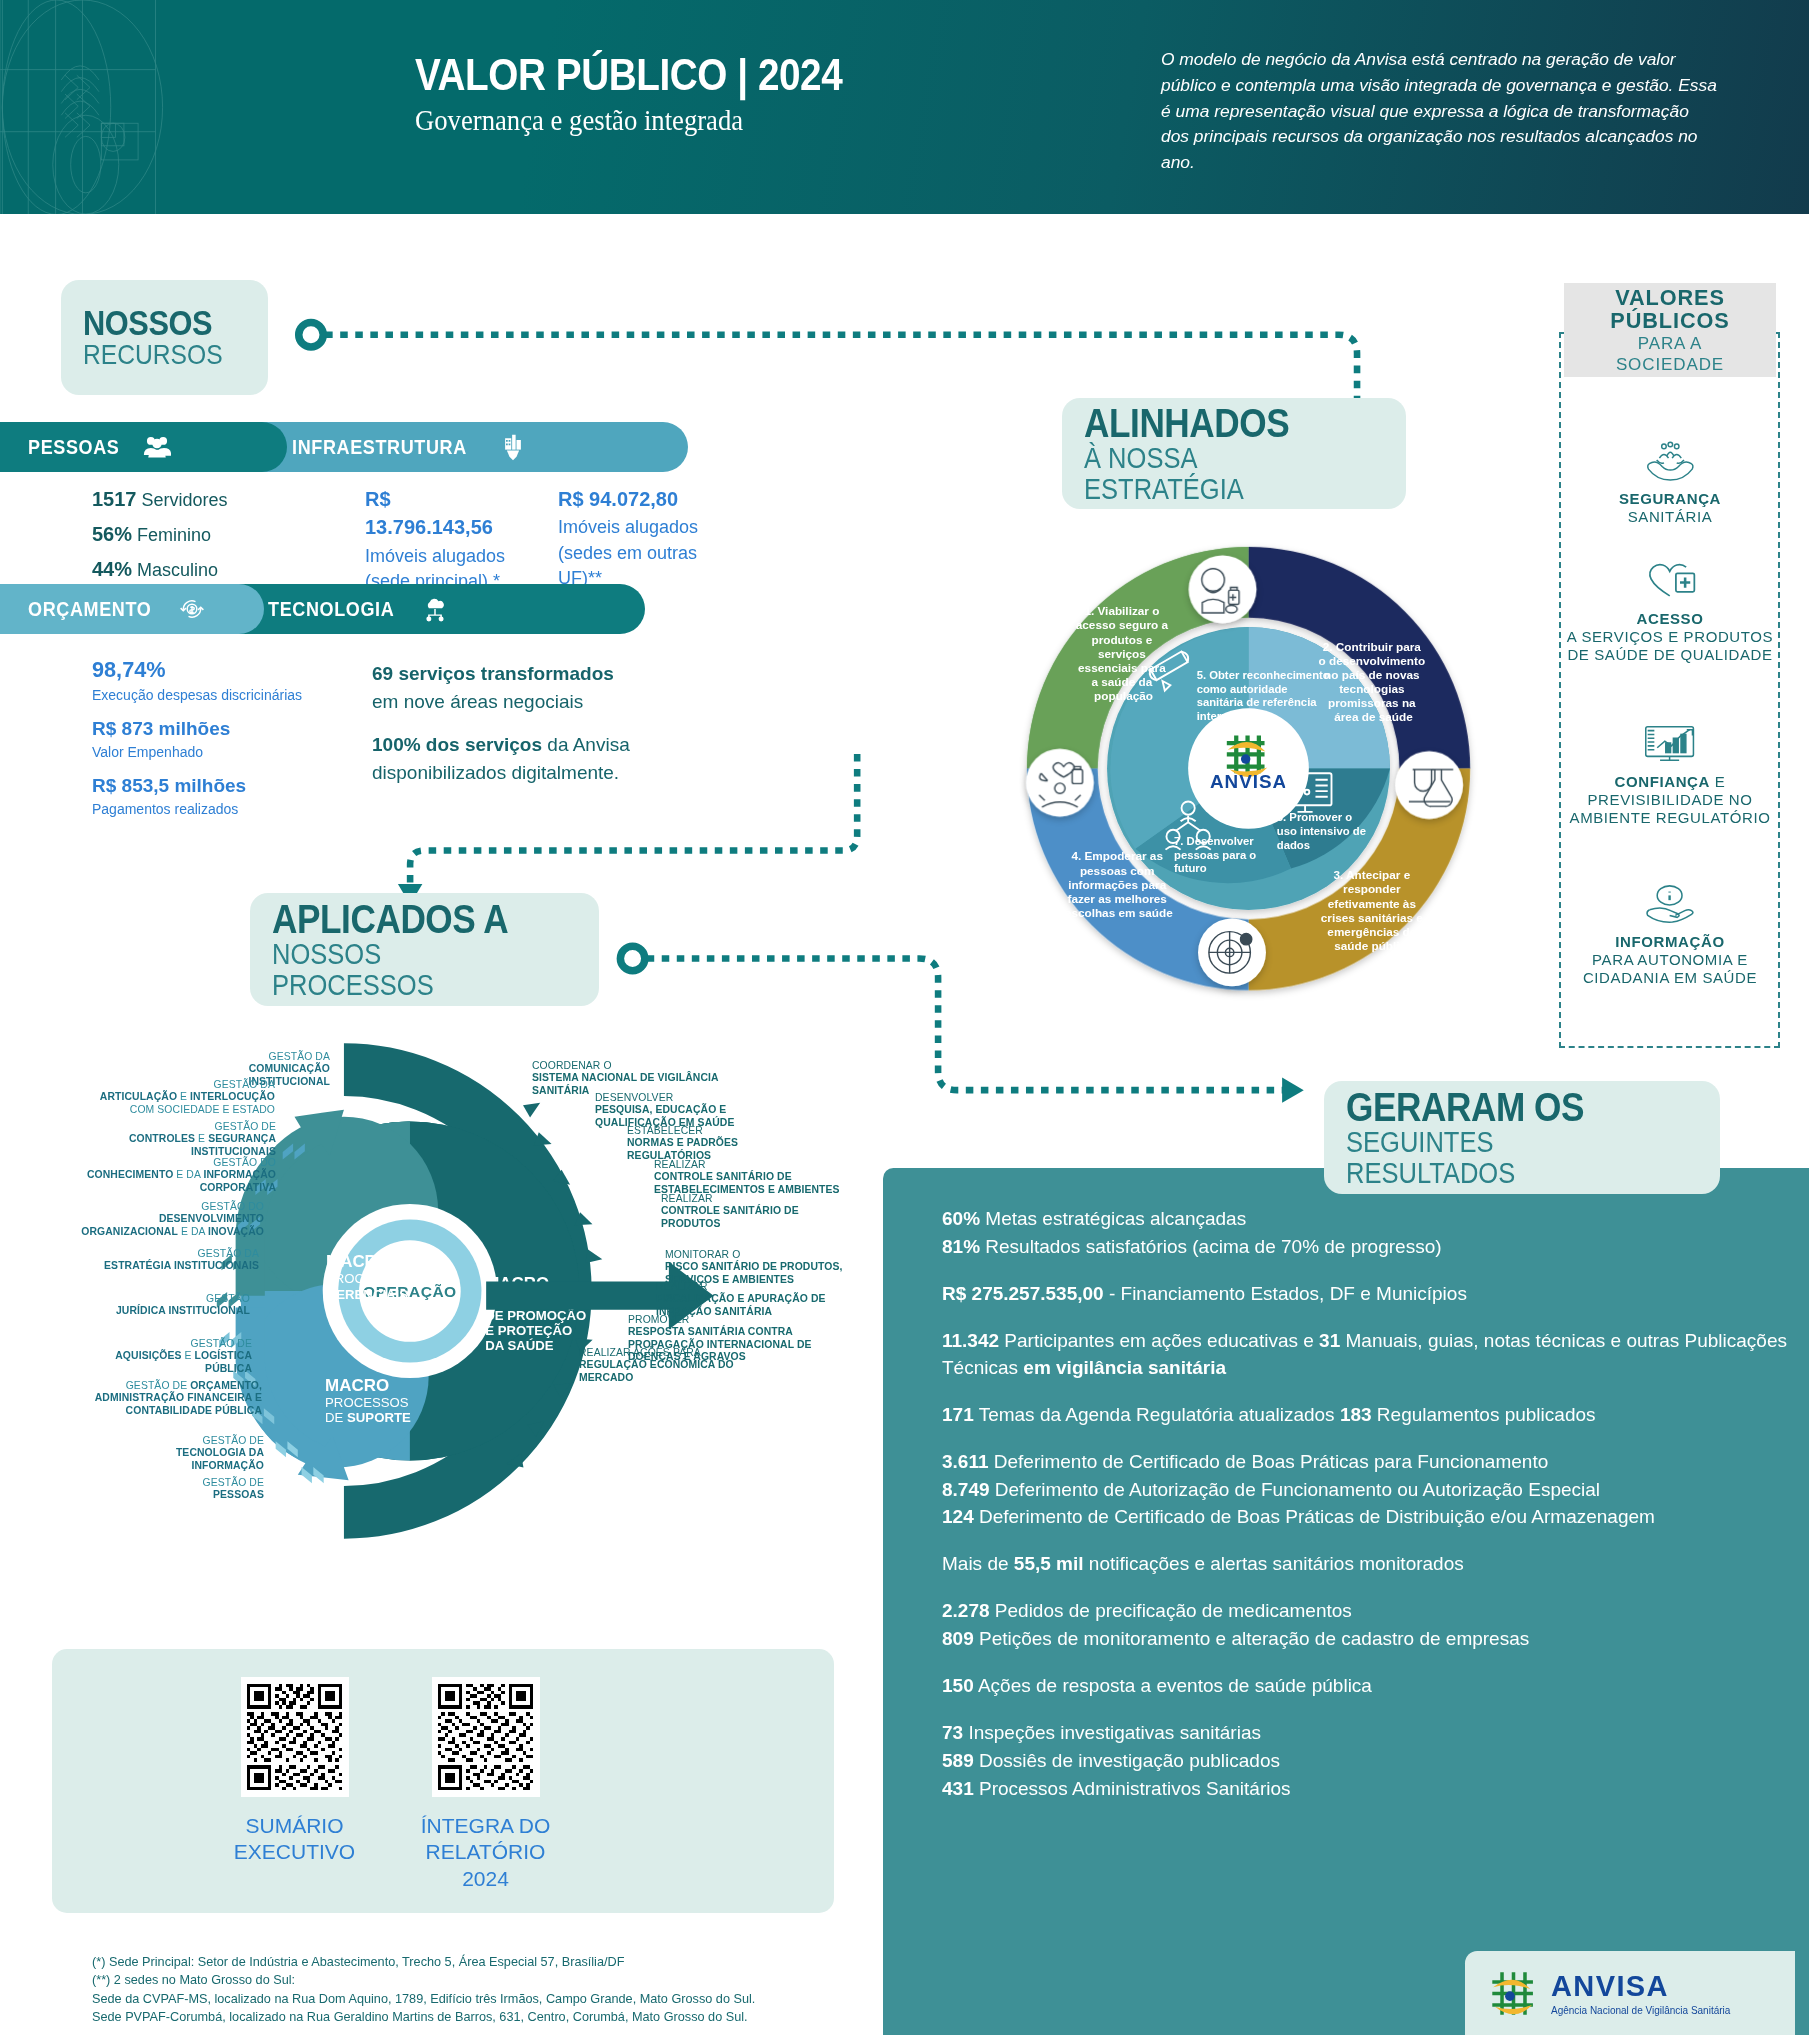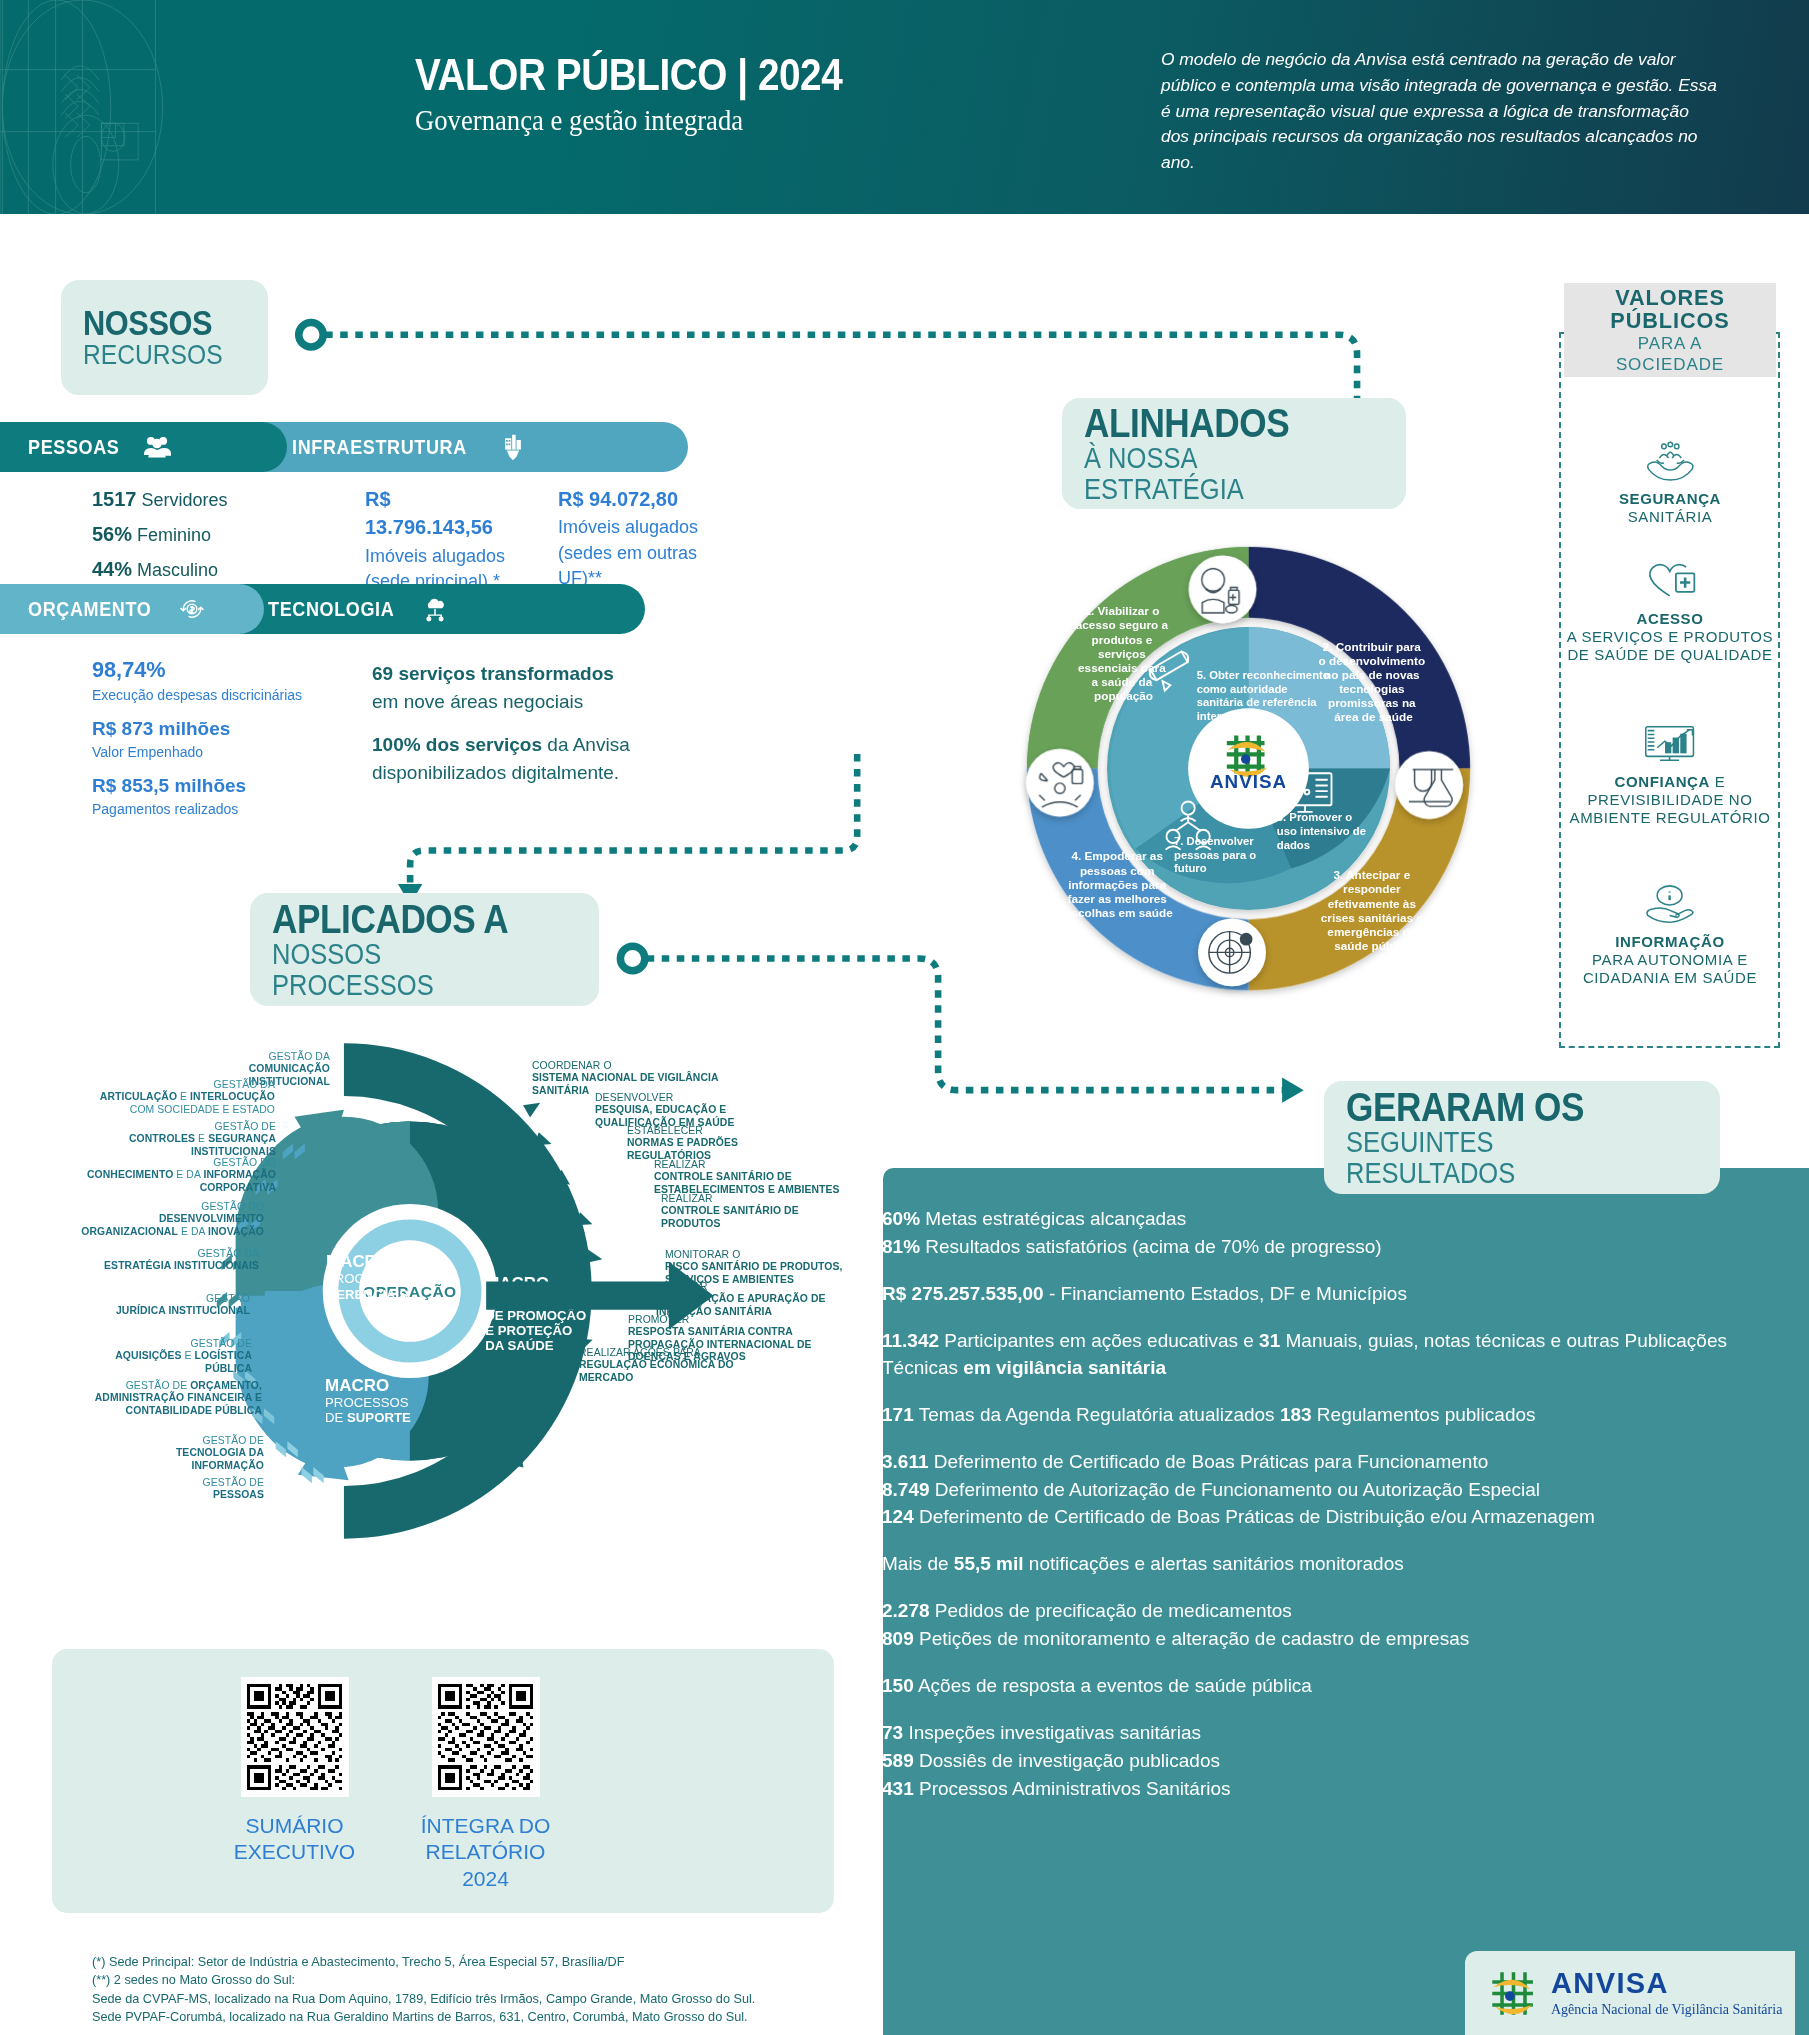--- a/index.html
+++ b/index.html
@@ -86,21 +86,21 @@
   #processos{position:absolute;left:80px;top:1032px;width:801px;height:518px;}
   .pl{position:absolute;font-size:10.4px;line-height:1.2;color:#2E8C9E;letter-spacing:0.1px;}
   .pl b{font-weight:700;color:#1B6D80;}
   .pl.r{text-align:right;}
   .pl-t{position:absolute;font-size:10.4px;line-height:1.2;color:#17696E;letter-spacing:0.1px;}
   .pl-t b{font-weight:700;}
 
   
   #resultados{position:absolute;left:883px;top:1168px;width:926px;height:867px;background:#3E9096;
      border-radius:10.4px 0 0 0;}
-  #res-list{position:absolute;left:882px;top:1206px;width:848px;color:#fff;font-size:19px;line-height:1.42;
+  #res-list{position:absolute;left:942px;top:1206px;width:848px;color:#fff;font-size:19px;line-height:1.42;
      font-family:"Liberation Sans Narrow","Liberation Sans",sans-serif;}
   #res-list .grp{margin-bottom:20px;}
   #res-list .grp div{margin-bottom:0.9px;}
   #res-list b{font-weight:700;}
 
   
   #qrbox{position:absolute;left:52px;top:1649px;width:782px;height:264px;background:#DCEDEA;border-radius:15px;}
   .qr-col{position:absolute;top:1677px;width:155px;text-align:center;}
   .qr-img{width:108px;height:120px;margin:0 auto;background:#fff;padding:2.8px;}
   .qr-cap{margin-top:16px;font-size:21px;color:#2E7FD4;line-height:1.25;
@@ -108,22 +108,22 @@
   #qr1{left:217px;}
   #qr2{left:408px;}
   #footnotes{position:absolute;left:92px;top:1953px;width:801px;font-size:12.7px;line-height:1.45;color:#17696E;
      font-family:"Liberation Sans Narrow","Liberation Sans",sans-serif;}
 
   
   #anvisa-logo{position:absolute;left:1465px;top:1951px;width:330px;height:85px;background:#DCEDEA;
      border-radius:12.2px 0 0 0;display:flex;align-items:center;gap:11.3px;padding-left:21.7px;}
   #anvisa-logo .mark{width:53px;height:53px;}
   #anvisa-logo .wordmark .n{font-size:29px;font-weight:700;color:#13479B;letter-spacing:1.4px;line-height:1;}
-  #anvisa-logo .wordmark .s{font-size:14px;color:#13479B;margin-top:4px;
-     font-family:Liberation Serif, serif;}
+  #anvisa-logo .wordmark .s{font-size:10px;color:#13479B;margin-top:4px;
+     font-family:Liberation Sans, sans-serif;}
 </style>
 </head>
 <body>
 
 <div class="page">
 
   <div class="header">
     <svg class="header-pattern" viewBox="0 0 800 455" preserveAspectRatio="none">
       <g stroke="#9FD4CF" stroke-width="1.6" fill="none">
         <ellipse cx="175" cy="228" rx="170" ry="228"></ellipse>

